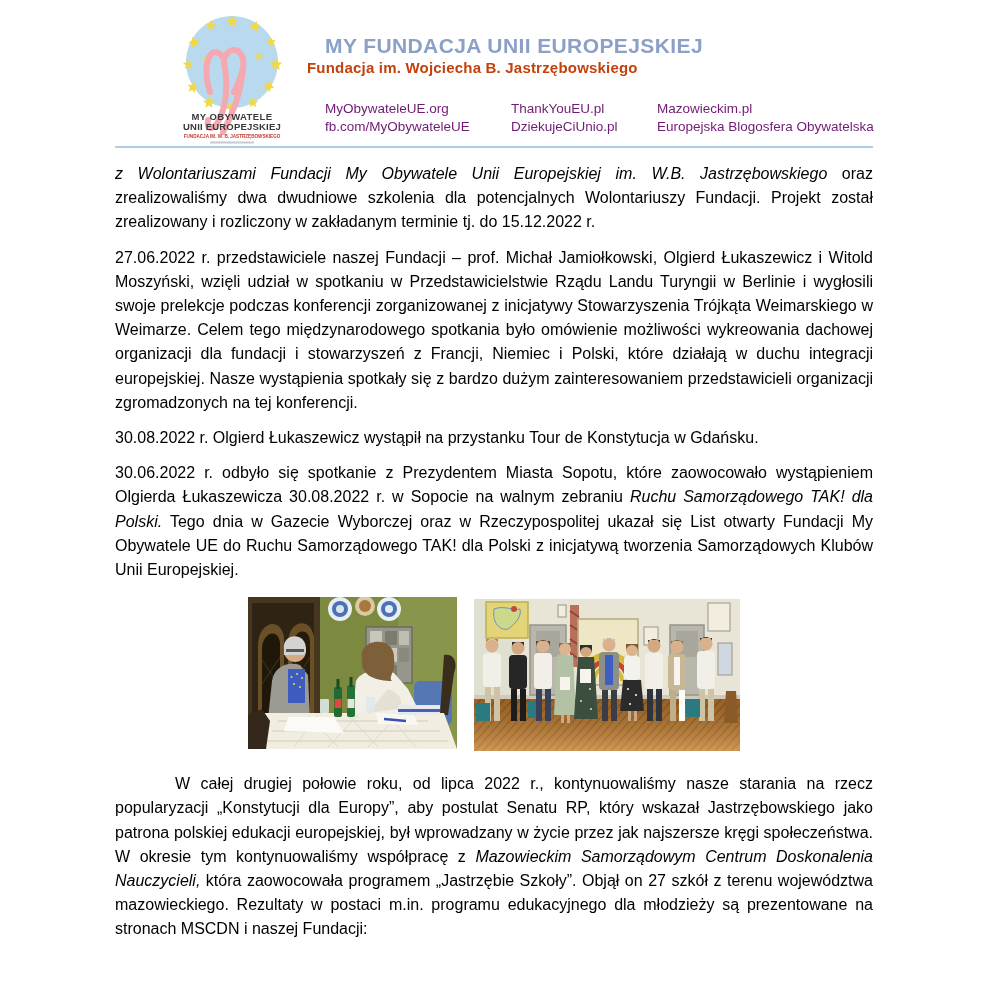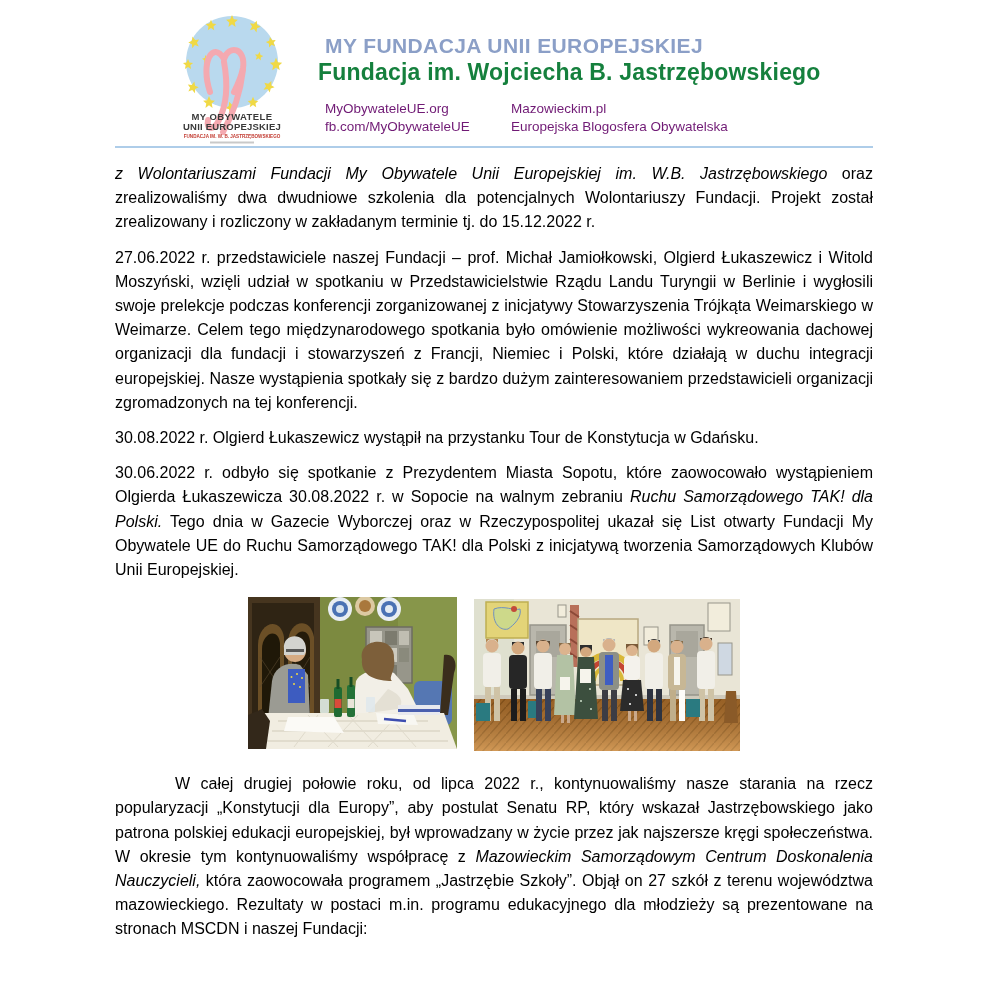--- a/index.html
+++ b/index.html
@@ -8,22 +8,22 @@
     font-family:"Liberation Sans", sans-serif;color:#000;overflow:hidden;
   }
   
   .header{position:absolute;left:0;top:0;width:989px;height:148px;}
   .logo-svg{position:absolute;left:166px;top:12px;width:136px;height:136px;}
   .org-title{
     position:absolute;left:325px;top:34px;font-size:21px;font-weight:bold;
     color:#8b9fc7;letter-spacing:0.4px;white-space:nowrap;
   }
   .org-subtitle{
-    position:absolute;left:318px;top:59px;font-size:23px;font-weight:bold;
-    color:#15803d;letter-spacing:0.2px;white-space:nowrap;
+    position:absolute;left:307px;top:59px;font-size:15px;font-weight:bold;
+    color:#c2410c;letter-spacing:0.2px;white-space:nowrap;
   }
   .links{
     position:absolute;left:325px;top:100px;display:flex;
     font-size:13.5px;line-height:17.5px;color:#701a75;
   }
   .link-col{white-space:nowrap;}
   .link-col.c1{width:186px;}
   .link-col.c2{width:146px;}
   .divider{
     position:absolute;left:115px;top:146px;width:758px;height:2px;
@@ -85,20 +85,24 @@
     </svg>
 
     <div class="org-title">MY FUNDACJA UNII EUROPEJSKIEJ</div>
     <div class="org-subtitle">Fundacja im. Wojciecha B. Jastrzębowskiego</div>
 
     <div class="links">
       <div class="link-col c1">
         <div>MyObywateleUE.org</div>
         <div>fb.com/MyObywateleUE</div>
       </div>
+      <div class="link-col c2">
+        <div>ThankYouEU.pl</div>
+        <div>DziekujeCiUnio.pl</div>
+      </div>
       <div class="link-col c3">
         <div>Mazowieckim.pl</div>
         <div>Europejska Blogosfera Obywatelska</div>
       </div>
     </div>
 
     <div class="divider"></div>
   </div>
 
   <div class="content">

